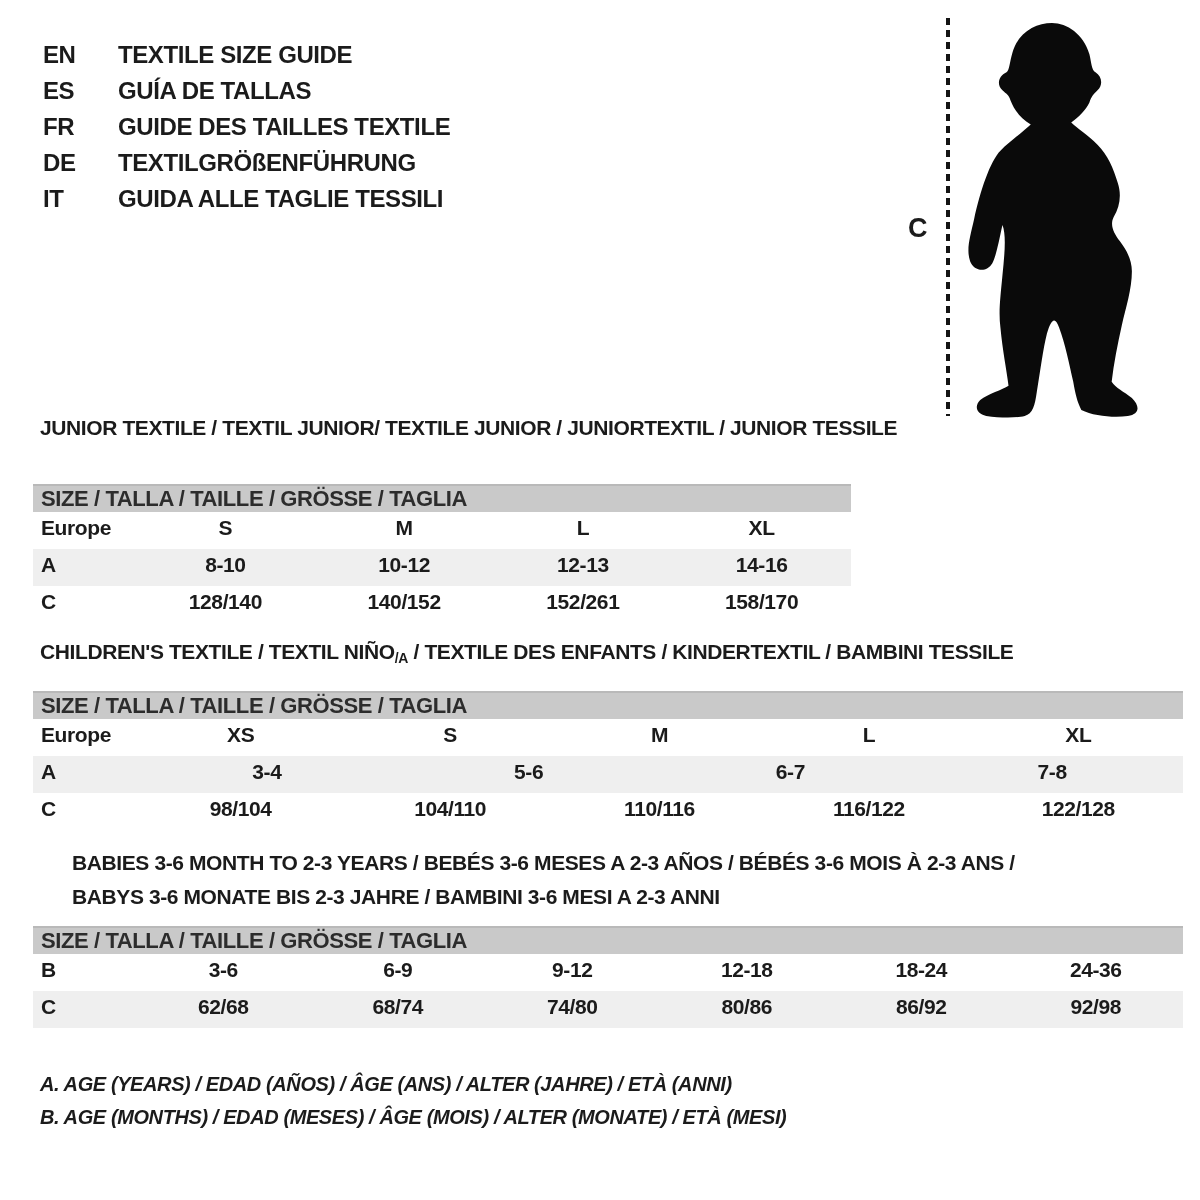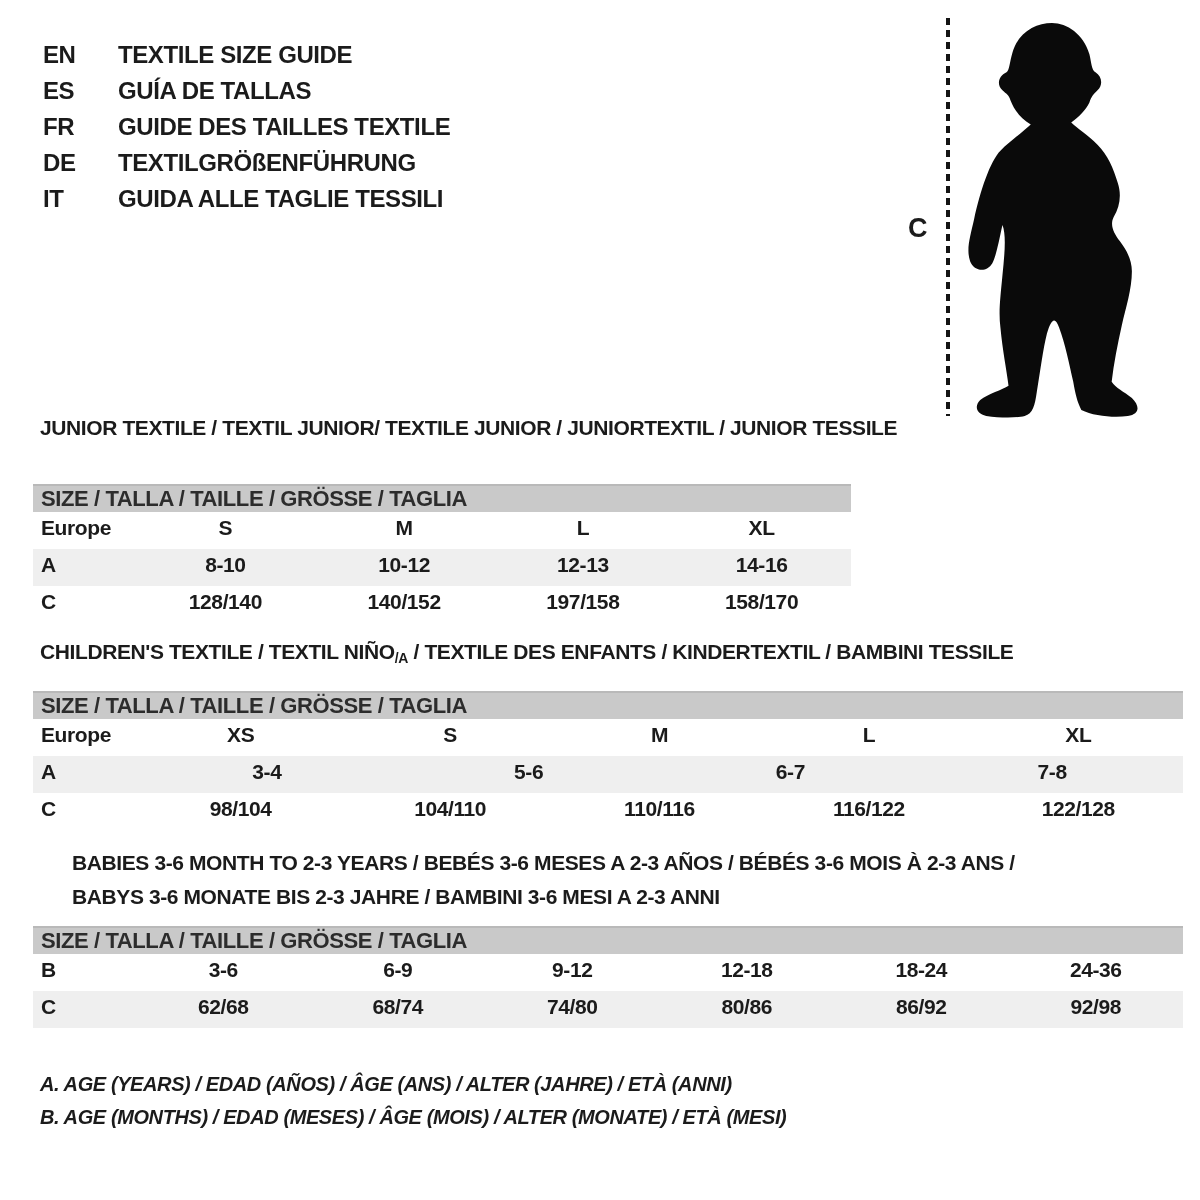--- a/index.html
+++ b/index.html
@@ -148,21 +148,21 @@
     <span class="rlabel">A</span>
     <span class="cell">8-10</span>
     <span class="cell">10-12</span>
     <span class="cell">12-13</span>
     <span class="cell">14-16</span>
   </div>
   <div class="sg-row">
     <span class="rlabel">C</span>
     <span class="cell">128/140</span>
     <span class="cell">140/152</span>
-    <span class="cell">197/158</span>
+    <span class="cell">152/261</span>
     <span class="cell">158/170</span>
   </div>
 </div>
 
 <h2 class="section-title title-children"><span>CHILDREN'S TEXTILE / TEXTIL NIÑO</span><span class="title-sub">/A</span><span> / TEXTILE DES ENFANTS / KINDERTEXTIL / BAMBINI TESSILE</span></h2>
 <div class="sg-table t-children w-full">
   <div class="thead">SIZE / TALLA / TAILLE / GRÖSSE / TAGLIA</div>
   <div class="sg-row">
     <span class="rlabel">Europe</span>
     <span class="cell">XS</span>

